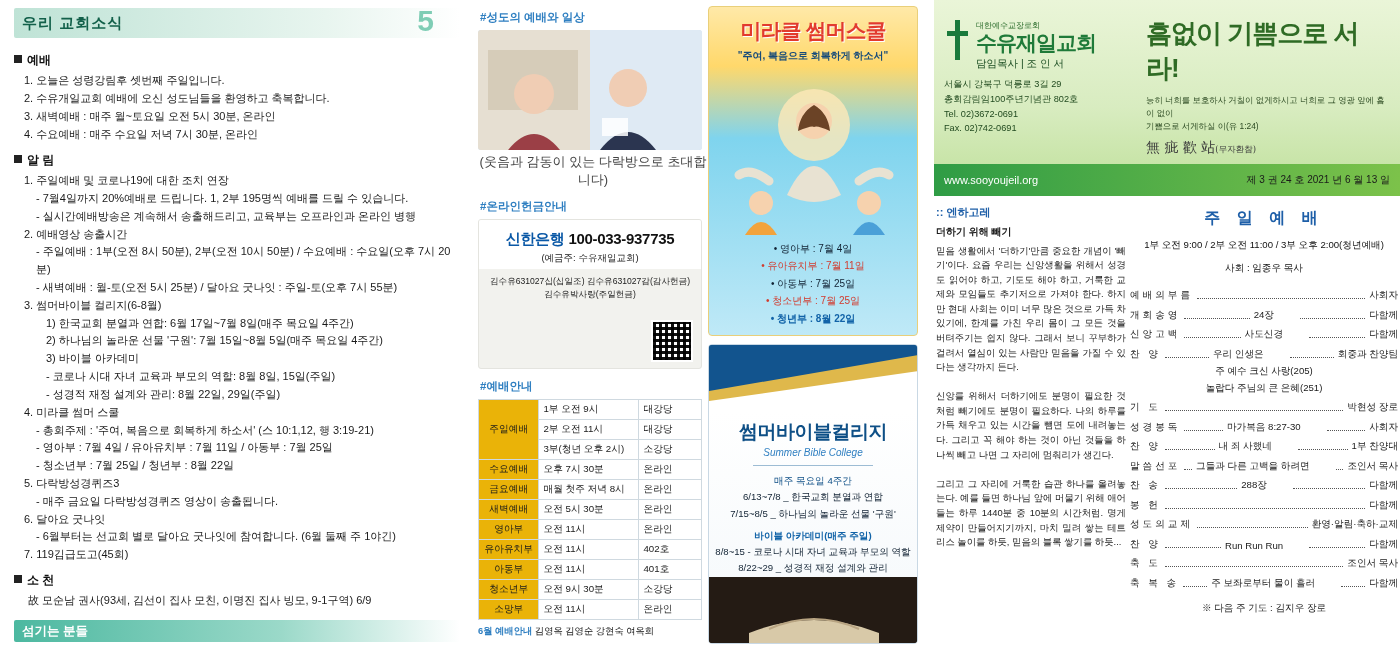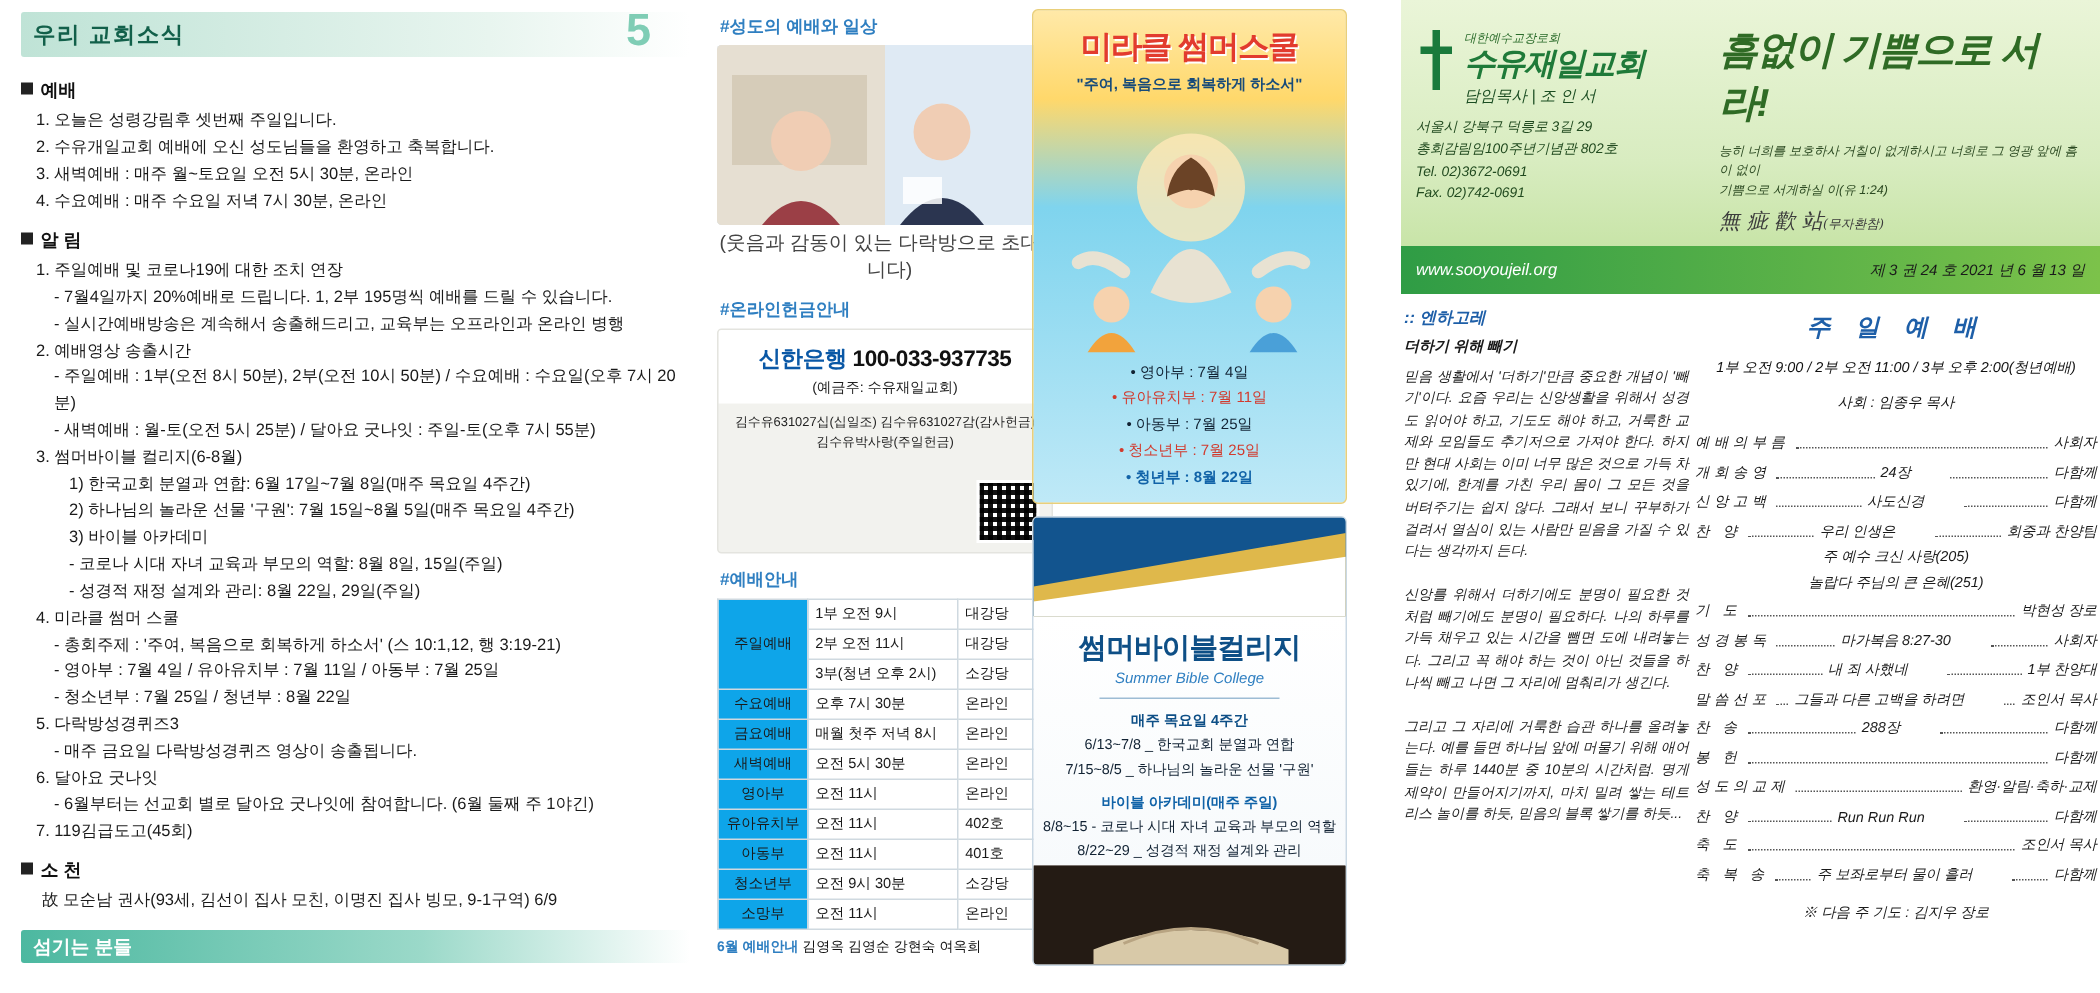--- a/index.html
+++ b/index.html
@@ -58,28 +58,28 @@
   .bank-acct { font-size:15px; font-weight:bold; color:#111; letter-spacing:-0.3px; }
   .bank-acct .b { color:#0a58a6; }
   .bank-sub { font-size:9.5px; color:#222; margin-top:3px; }
   .bank-names { font-size:8.6px; color:#222; text-align:center; margin-top:6px; line-height:1.5; }
   .qr { position:absolute; right:8px; bottom:6px; width:42px; height:42px; background:
       repeating-linear-gradient(0deg,#111 0 3px,#fff 3px 6px),
       repeating-linear-gradient(90deg,#111 0 3px,transparent 3px 6px);
       background-blend-mode:multiply; border:2px solid #fff; }
   .svc-table { width:224px; border-collapse:collapse; font-size:9.7px; margin-top:4px; }
   .svc-table td { border:1px solid #cfd9e0; padding:3px 4px; background:#fff; }
-  .svc-table td.k { background:#0ea5e9; text-align:center; width:58px; }
+  .svc-table td.k { background:#eab308; text-align:center; width:58px; }
   .svc-table td.t { width:96px; }
   .svc-table td.p { width:60px; }
   .svc-foot { font-size:9.3px; margin-top:5px; color:#111; }
   .svc-foot b { color:#2f7fc1; }
 
   
-  .col3 { position:absolute; left:688px; top:6px; width:216px; height:650px; }
+  .col3 { position:absolute; left:708px; top:6px; width:216px; height:650px; }
   .poster1 {
     width:210px; height:330px; border-radius:4px; overflow:hidden; position:relative;
     background:linear-gradient(180deg,#ffe9a8 0%,#ffd86b 18%,#7fd4ee 40%,#bfe9f7 100%);
     border:1px solid #e9cf7a;
   }
   .p1-title { text-align:center; padding-top:10px; font-size:21px; font-weight:bold; color:#e23b2e; text-shadow:1px 1px 0 #fff; letter-spacing:-1px;}
   .p1-sub { text-align:center; font-size:10px; color:#174b7a; margin-top:4px; font-weight:bold;}
   .p1-art { position:absolute; top:78px; left:0; width:100%; height:150px; }
   .p1-list { position:absolute; bottom:8px; left:0; width:100%; text-align:center; font-size:10px; line-height:1.75; color:#123; }
   .p1-list .hl { color:#d23b2e; font-weight:normal; }
@@ -88,26 +88,26 @@
   .poster2 {
     width:210px; height:300px; border-radius:4px; margin-top:8px; overflow:hidden; position:relative;
     background:linear-gradient(180deg,#0e4f86 0%,#1667a8 22%,#ffffff 22%,#f4f8fb 100%);
     border:1px solid #c9d8e4;
   }
   .p2-top { height:66px; position:relative; }
   .p2-title { text-align:center; font-size:19px; font-weight:bold; color:#0e4f86; margin-top:8px; letter-spacing:-0.5px;}
   .p2-title2 { text-align:center; font-size:10px; color:#2f7fc1; font-style:italic; margin-top:2px;}
   .p2-rule { width:120px; height:1px; background:#9dbcd4; margin:7px auto; }
   .p2-body { text-align:center; font-size:9.6px; line-height:1.7; color:#123; padding:0 6px; }
-  .p2-body .b { font-weight:bold; color:#0e4f86; }
+  .p2-body .b { font-weight:normal; color:#0e4f86; }
   .p2-body .blue { color:#1163a8; font-weight:bold;}
   .p2-img { position:absolute; bottom:0; left:0; width:100%; height:66px; background:linear-gradient(180deg,#3a2c22,#1d150f); }
 
   
-  .col4 { position:absolute; left:934px; top:0; width:466px; height:662px;font-style:italic; }
+  .col4 { position:absolute; left:934px; top:0; width:466px; height:662px; }
   .hdr {
     position:relative; width:466px; height:196px; overflow:hidden;
     background:linear-gradient(180deg,#eaf5d8 0%,#d8ecc0 55%,#bfe09a 100%);
   }
   .hdr-left { position:absolute; left:10px; top:20px; width:190px; }
   .logo-row { display:flex; align-items:flex-start; }
   .cross { width:26px; height:40px; position:relative; margin-right:6px; }
   .cross:before { content:""; position:absolute; left:11px; top:0; width:5px; height:40px; background:#1a7a3c; }
   .cross:after { content:""; position:absolute; left:3px; top:11px; width:21px; height:5px; background:#1a7a3c; }
   .denom { font-size:8px; color:#2a6b2a; }

